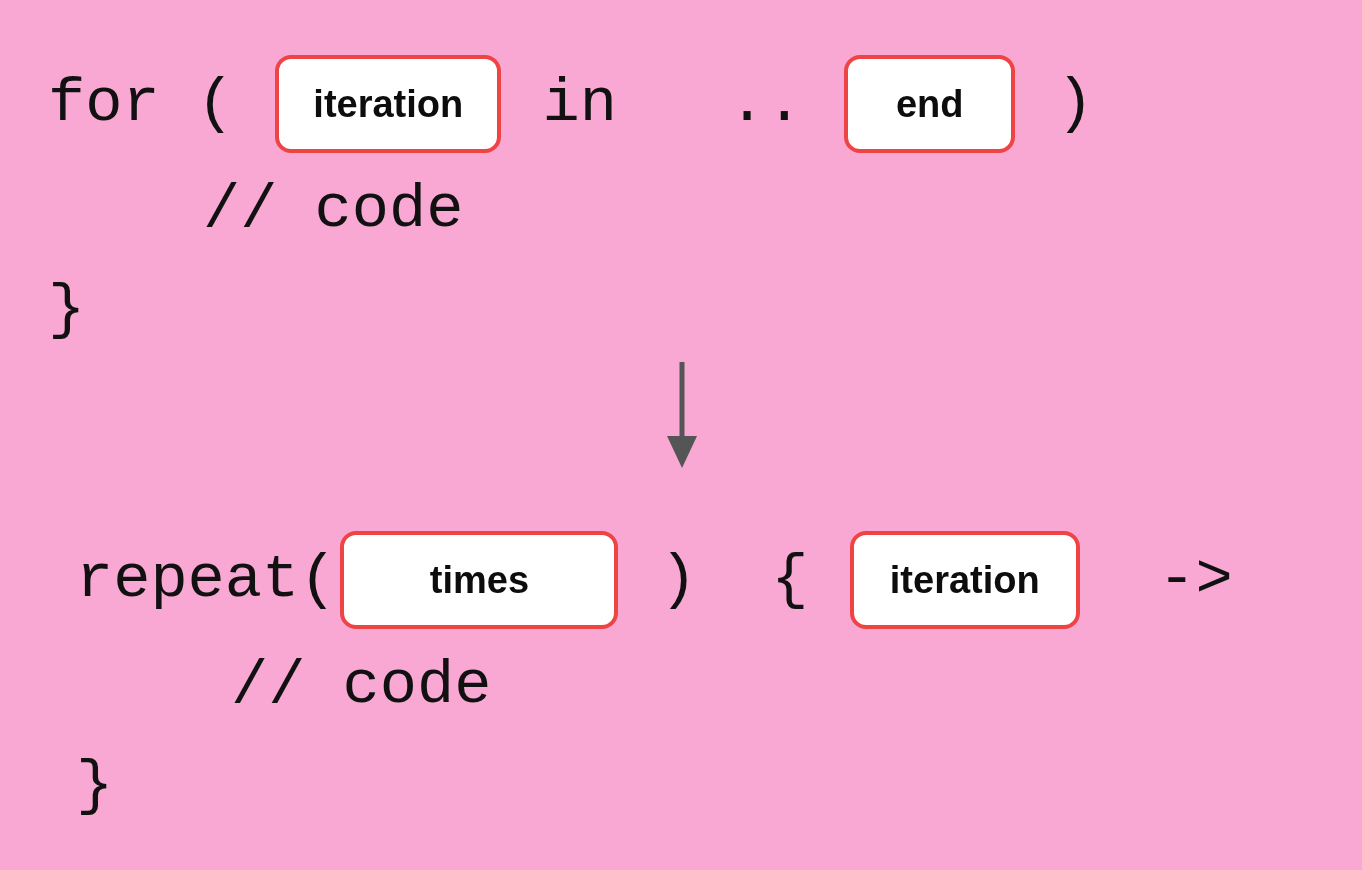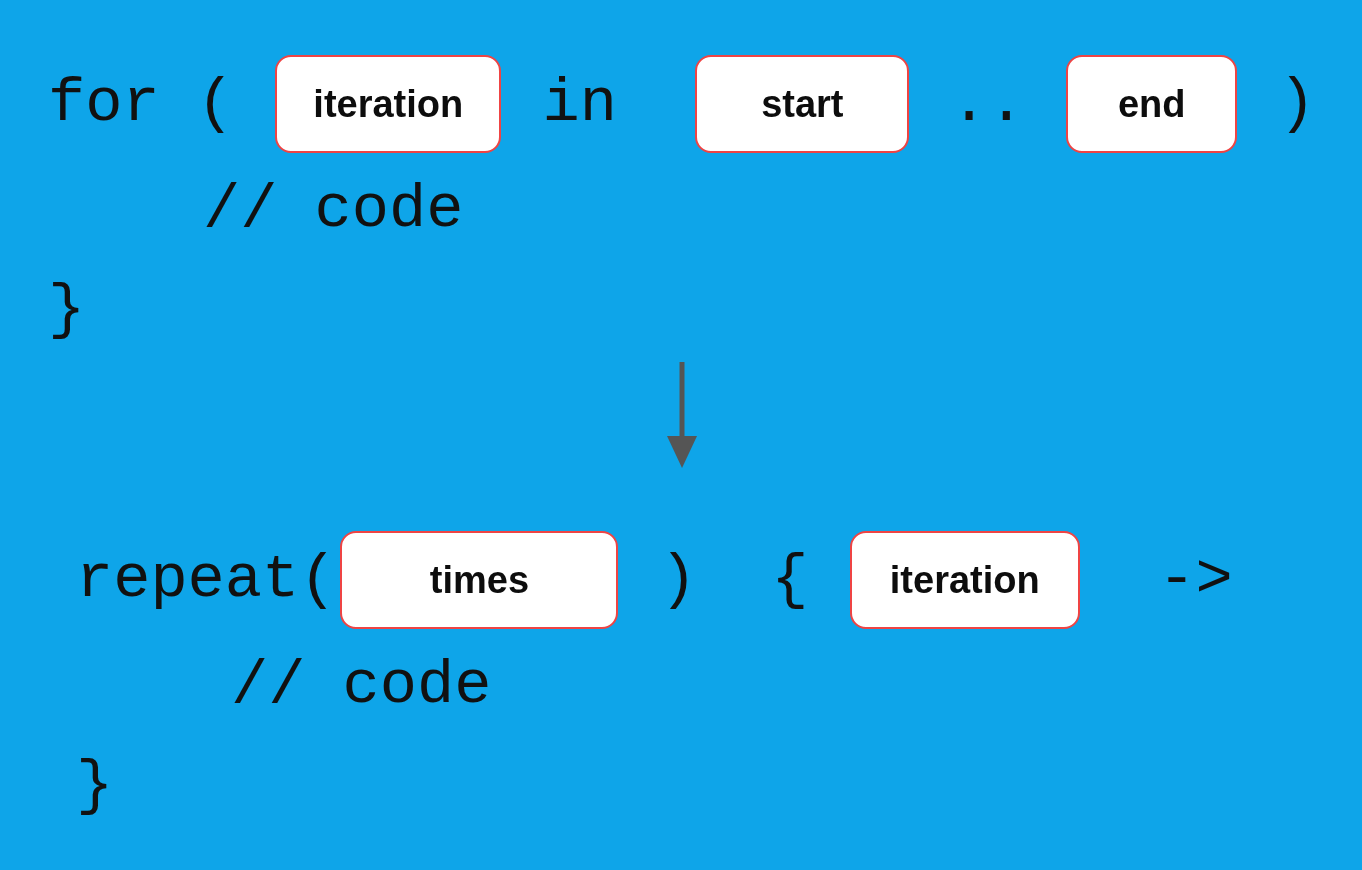--- a/index.html
+++ b/index.html
@@ -11,21 +11,21 @@
   body {
     width: 1362px;
     height: 870px;
     overflow: hidden;
     font-family: "Liberation Mono", "DejaVu Sans Mono", monospace;
   }
   .canvas {
     position: relative;
     width: 1362px;
     height: 870px;
-    background: #0ea5e9;
+    background: #f9a8d4;
   }
 
   
   .code-block {
     position: absolute;
     left: 48px;
   }
   #block-for    { top: 48px; }
   #block-repeat { top: 524px; margin-left: 28px; }
 
@@ -49,21 +49,21 @@
 
   
   .indent { display: inline-block; width: 155px; }
 
   
   .slot {
     display: inline-flex;
     align-items: center;
     justify-content: center;
     box-sizing: border-box;
-    border: 2px solid #ef4444;
+    border: 4px solid #ef4444;
     border-radius: 16px;
     background: #ffffff;
     height: 98px;
     margin: 0 4px;
     padding: 0 10px;
   }
   .slot-label {
     font-family: "Liberation Sans", "DejaVu Sans", sans-serif;
     font-weight: 700;
     font-size: 38px;
@@ -100,23 +100,20 @@
       <span class="tok">&nbsp;</span>
 
       <span class="slot w-iteration">
         <span class="slot-label">iteration</span>
       </span>
 
       <span class="tok">&nbsp;</span>
       <span class="tok">in</span>
       <span class="tok">&nbsp;&nbsp;</span>
 
-      <span class="slot w-start">
-        <span class="slot-label">start</span>
-      </span>
 
       <span class="tok">&nbsp;</span>
       <span class="tok">..</span>
       <span class="tok">&nbsp;</span>
 
       <span class="slot w-end">
         <span class="slot-label">end</span>
       </span>
 
       <span class="tok">&nbsp;</span>

